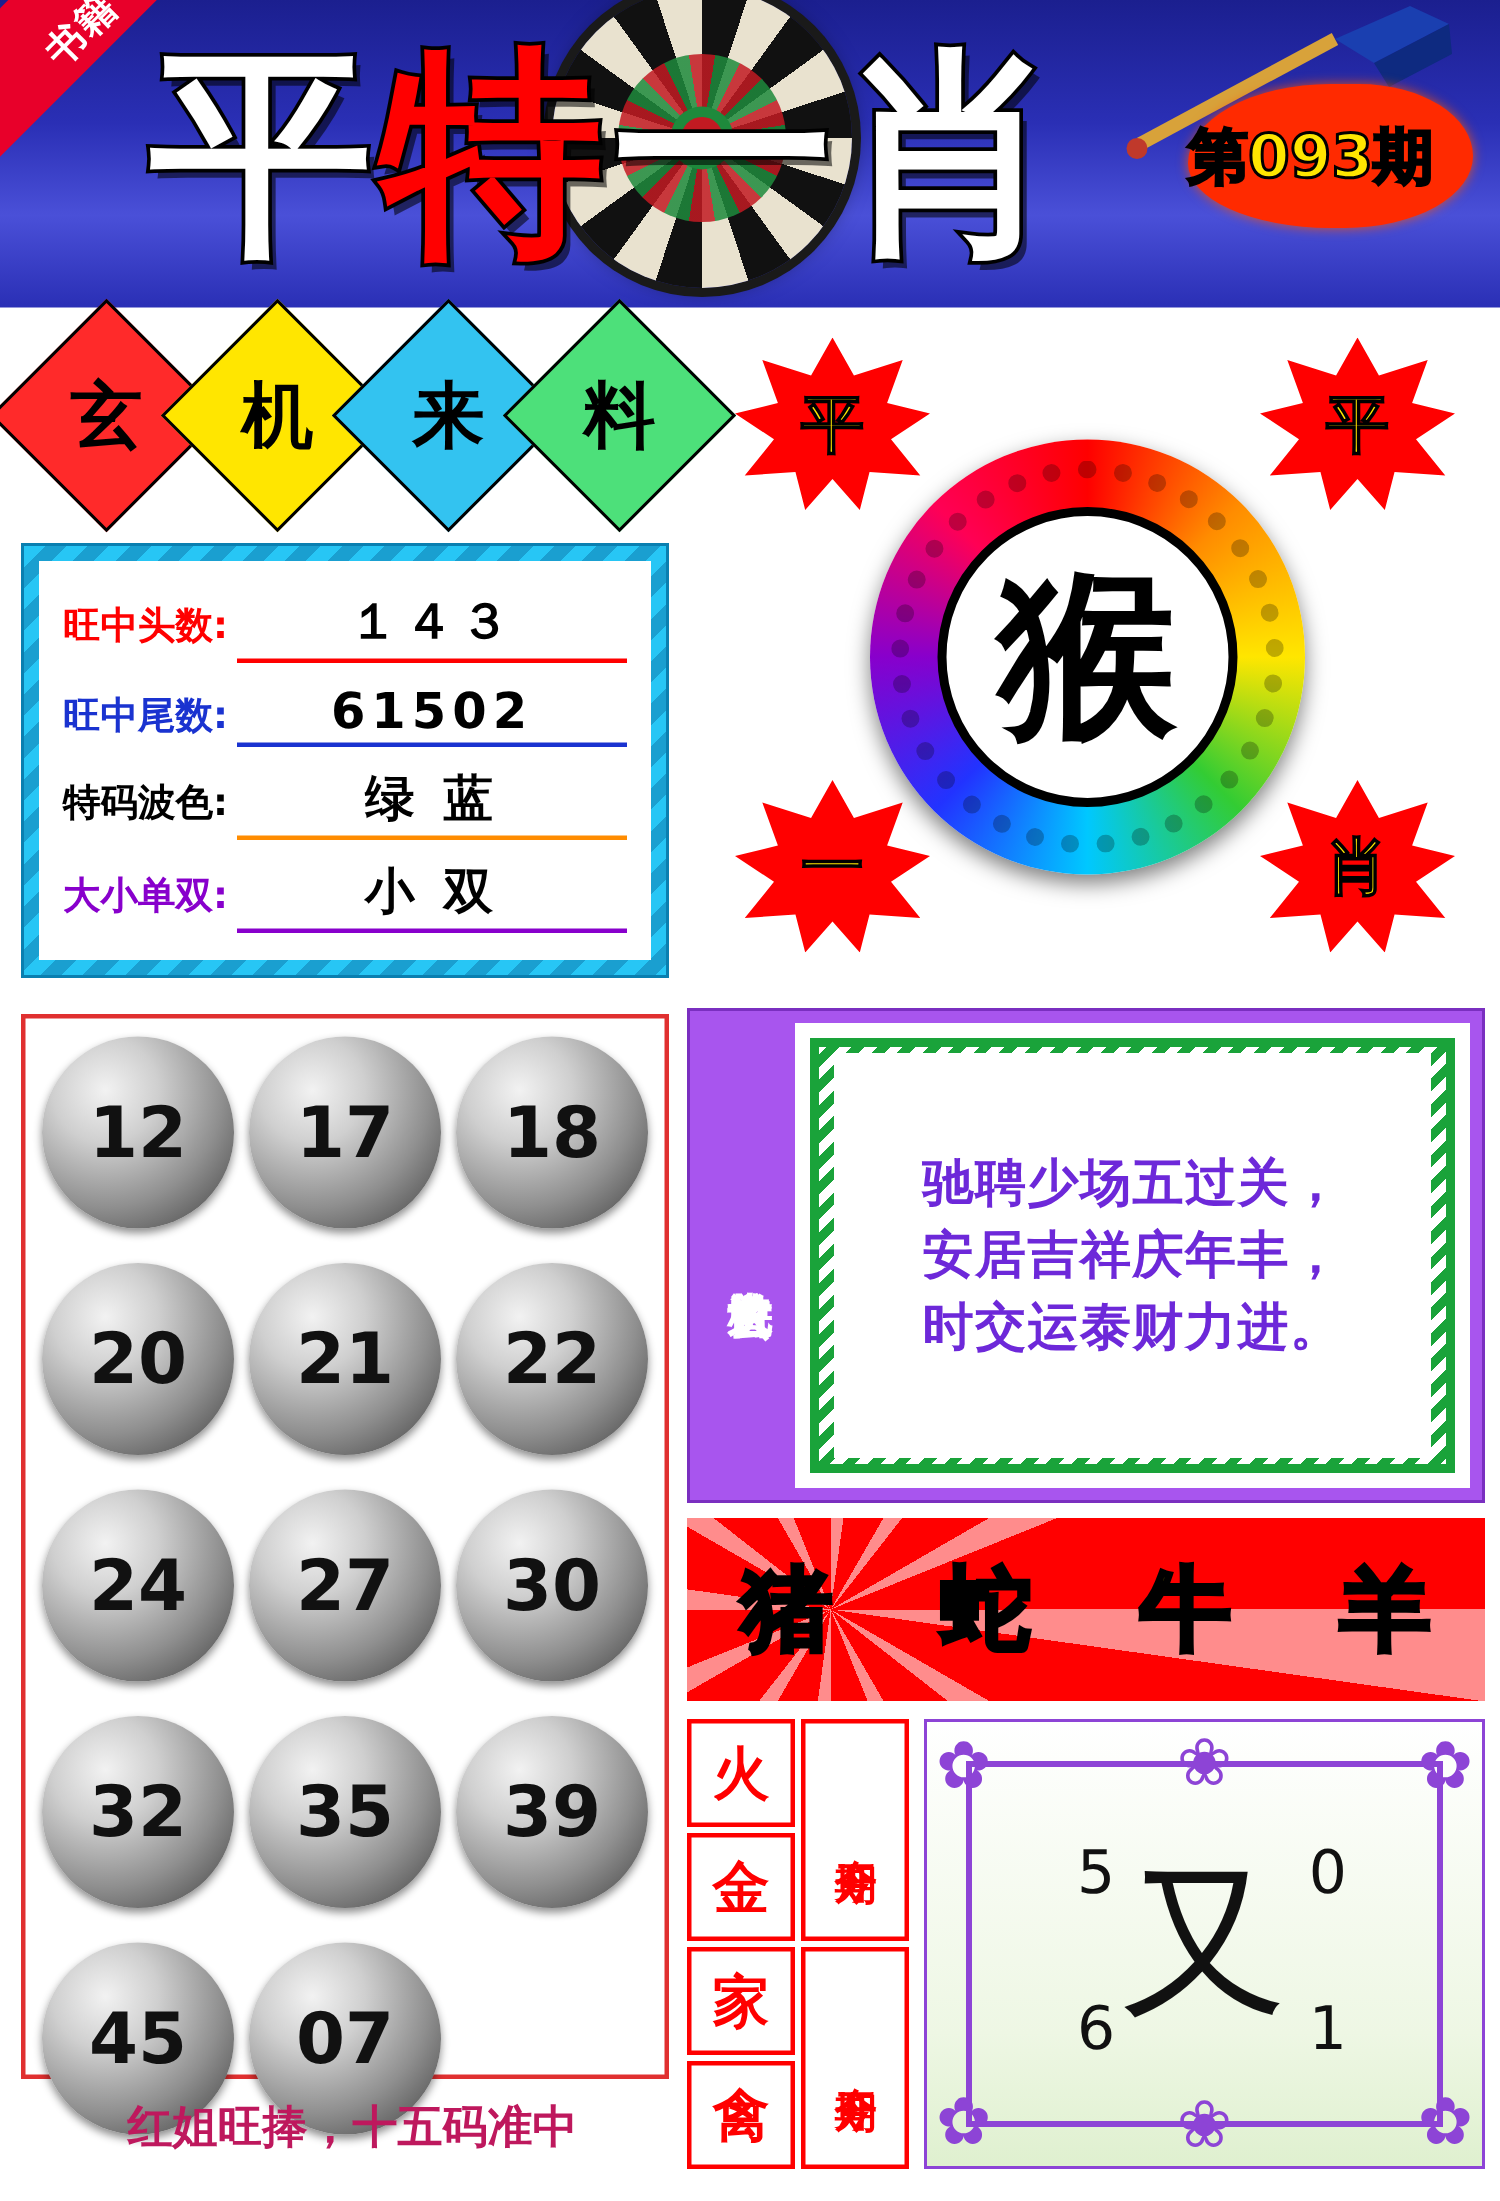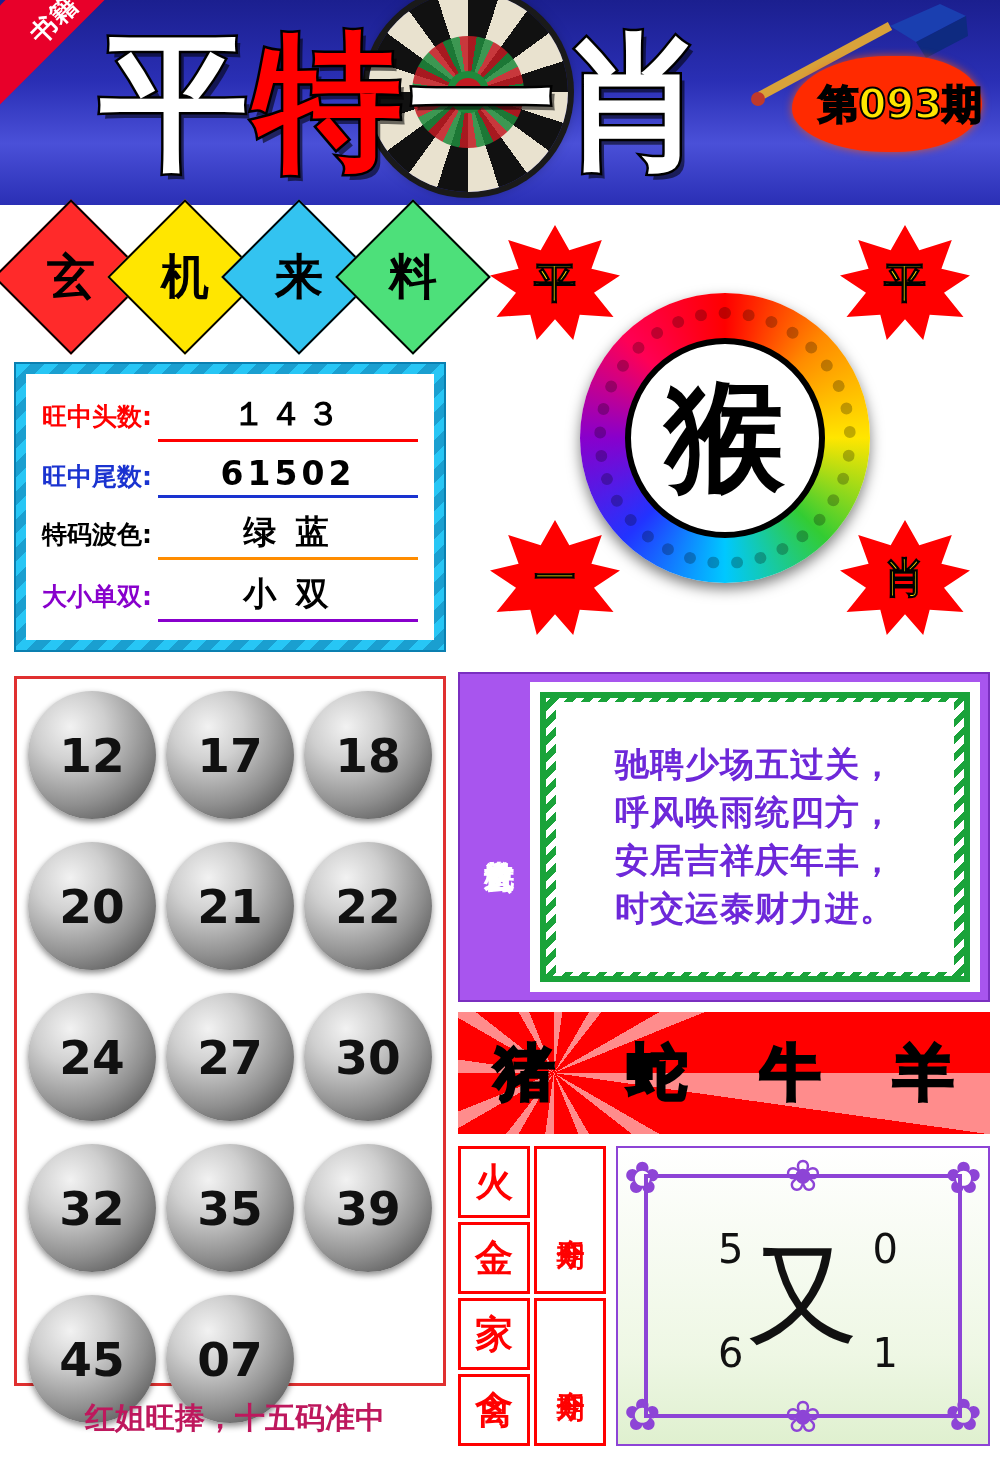--- a/index.html
+++ b/index.html
@@ -65,21 +65,21 @@
     line-height: 1;
     color: #ffffff;
     -webkit-text-stroke: 5px #000;
     paint-order: stroke fill;
     text-shadow: 5px 6px 0 rgba(0,0,0,.55);
   }
   .title-main .ch.red { color: #ff0000; }
   .issue-badge {
     position: absolute; right: 18px; top: 56px;
     width: 190px; height: 96px;
-    display: flex; align-items: center; justify-content: flex-end;
+    display: flex; align-items: center; justify-content: flex-start;
     z-index: 6;
   }
   .flame {
     position: absolute; inset: 0;
     background: #ff2a00;
     border-radius: 50% 40% 45% 50% / 55% 50% 50% 45%;
     filter: drop-shadow(0 0 4px rgba(255,80,0,.8));
   }
   .issue-text {
     position: relative;
@@ -438,21 +438,20 @@
     </div>
   </div>
 
   <div class="bottom-slogan">红姐旺捧，十五码准中</div>
 
   <div class="poem-box">
     <div class="poem-title">曾道人玄机诗</div>
     <div class="poem-body">
       <div class="poem-inner">
         <div class="poem-line">驰聘少场五过关，</div>
-        <div class="poem-line">呼风唤雨统四方，</div>
         <div class="poem-line">安居吉祥庆年丰，</div>
         <div class="poem-line">时交运泰财力进。</div>
       </div>
     </div>
   </div>
 
   <div class="picks-box">
     <span class="pick">猪</span>
     <span class="pick">蛇</span>
     <span class="pick">牛</span>

